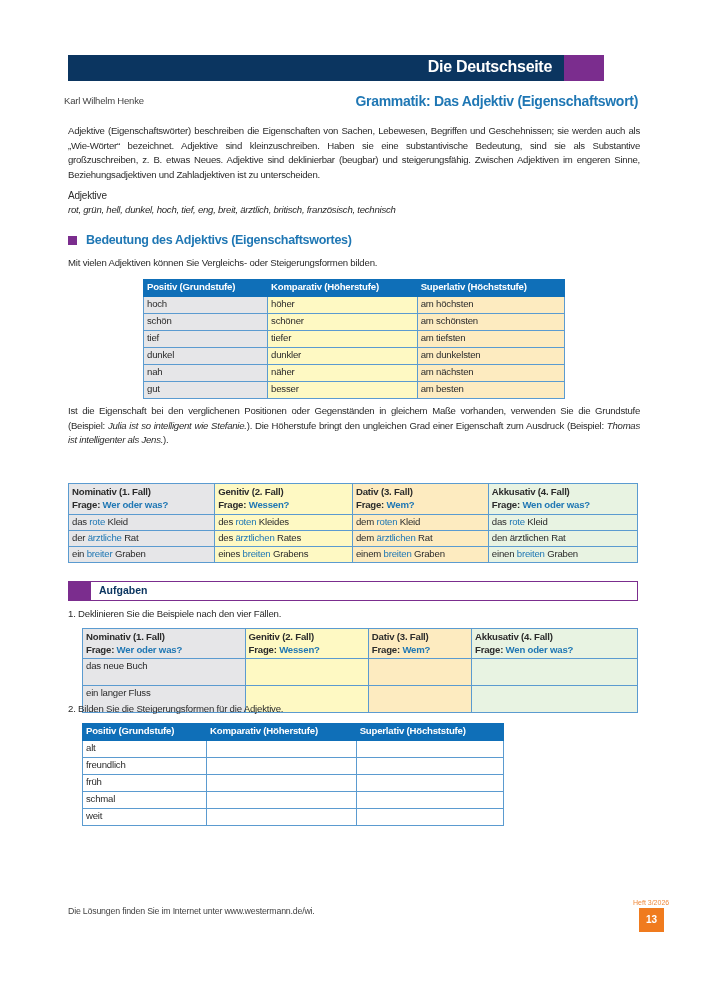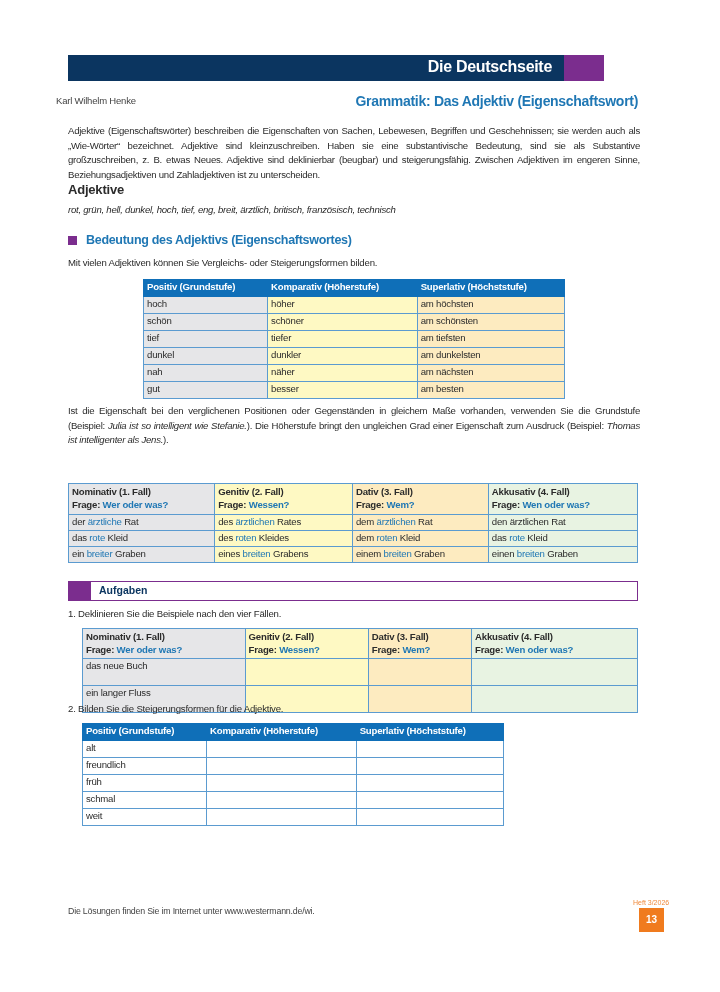--- a/index.html
+++ b/index.html
@@ -6,27 +6,27 @@
   html, body { width: 720px; height: 992px; background: #ffffff; overflow: hidden; }
   body { position: relative; font-family: "Liberation Sans", sans-serif; color: #2b2b2b; }
 
   .abs { position: absolute; }
 
   
   .band { left: 68px; top: 55px; width: 536px; height: 26px; background: #0b3560; }
   .band-title { position: absolute; right: 52px; top: 3px; color: #ffffff; font-weight: bold; font-size: 16px; letter-spacing: -0.3px; }
   .band-accent { position: absolute; right: 0; top: 0; width: 40px; height: 26px; background: #7b2d8e; }
 
-  .author { left: 56px; top: 95px; font-size: 9.5px; color: #444; letter-spacing: -0.2px; }
+  .author { left: 64px; top: 95px; font-size: 9.5px; color: #444; letter-spacing: -0.2px; }
   .page-title { right: 82px; top: 93px; font-size: 14px; font-weight: bold; color: #1f77b4; letter-spacing: -0.3px; }
 
   .para { left: 68px; width: 572px; font-size: 9.6px; line-height: 14.5px; color: #2b2b2b; letter-spacing: -0.25px; text-align: justify; }
   .para i { font-style: italic; }
 
-  .adj-head { left: 68px; top: 182px; font-size: 13px; font-weight: bold; letter-spacing: -0.2px; }
+  .adj-head { left: 68px; top: 190px; font-size: 10px; font-weight: normal; letter-spacing: -0.2px; }
   .adj-list { left: 68px; top: 204px; font-size: 9.6px; font-style: italic; letter-spacing: -0.25px; }
 
   .section-head { left: 68px; display: flex; align-items: center; font-size: 12.5px; font-weight: bold; color: #1f77b4; letter-spacing: -0.3px; }
   .section-head .sq { width: 9px; height: 9px; background: #7b2d8e; margin-right: 9px; display: inline-block; }
 
   table { border-collapse: collapse; position: absolute; font-size: 9.6px; letter-spacing: -0.2px; }
   td, th { border: 1px solid #5b9bd0; text-align: left; vertical-align: top; padding: 1px 3px; font-weight: normal; color: #2b2b2b; }
 
   
   .t-steig { left: 143px; top: 279px; width: 422px; }
@@ -142,32 +142,32 @@
   <thead>
     <tr>
       <th class="c-grey"><b>Nominativ (1. Fall)</b><br><b>Frage:</b> <b class="q">Wer oder was?</b></th>
       <th class="c-blue"><b>Genitiv (2. Fall)</b><br><b>Frage:</b> <b class="q">Wessen?</b></th>
       <th class="c-yellow"><b>Dativ (3. Fall)</b><br><b>Frage:</b> <b class="q">Wem?</b></th>
       <th class="c-green"><b>Akkusativ (4. Fall)</b><br><b>Frage:</b> <b class="q">Wen oder was?</b></th>
     </tr>
   </thead>
   <tbody>
     <tr>
+      <td class="c-grey"><span>das </span><span class="hl">rote</span><span> Kleid</span></td>
+      <td class="c-blue"><span>des </span><span class="hl">roten</span><span> Kleides</span></td>
+      <td class="c-yellow"><span>dem </span><span class="hl">roten</span><span> Kleid</span></td>
+      <td class="c-green"><span>das </span><span class="hl">rote</span><span> Kleid</span></td>
+    </tr>
+    <tr>
       <td class="c-grey"><span>der </span><span class="hl">ärztliche</span><span> Rat</span></td>
       <td class="c-blue"><span>des </span><span class="hl">ärztlichen</span><span> Rates</span></td>
       <td class="c-yellow"><span>dem </span><span class="hl">ärztlichen</span><span> Rat</span></td>
       <td class="c-green"><span>den ärztlichen Rat</span><span class="hl"></span><span></span></td>
     </tr>
     <tr>
-      <td class="c-grey"><span>das </span><span class="hl">rote</span><span> Kleid</span></td>
-      <td class="c-blue"><span>des </span><span class="hl">roten</span><span> Kleides</span></td>
-      <td class="c-yellow"><span>dem </span><span class="hl">roten</span><span> Kleid</span></td>
-      <td class="c-green"><span>das </span><span class="hl">rote</span><span> Kleid</span></td>
-    </tr>
-    <tr>
       <td class="c-grey"><span>ein </span><span class="hl">breiter</span><span> Graben</span></td>
       <td class="c-blue"><span>eines </span><span class="hl">breiten</span><span> Grabens</span></td>
       <td class="c-yellow"><span>einem </span><span class="hl">breiten</span><span> Graben</span></td>
       <td class="c-green"><span>einen </span><span class="hl">breiten</span><span> Graben</span></td>
     </tr>
   </tbody>
 </table>
 
 <div class="abs aufgaben">
   <span class="blk"></span>

